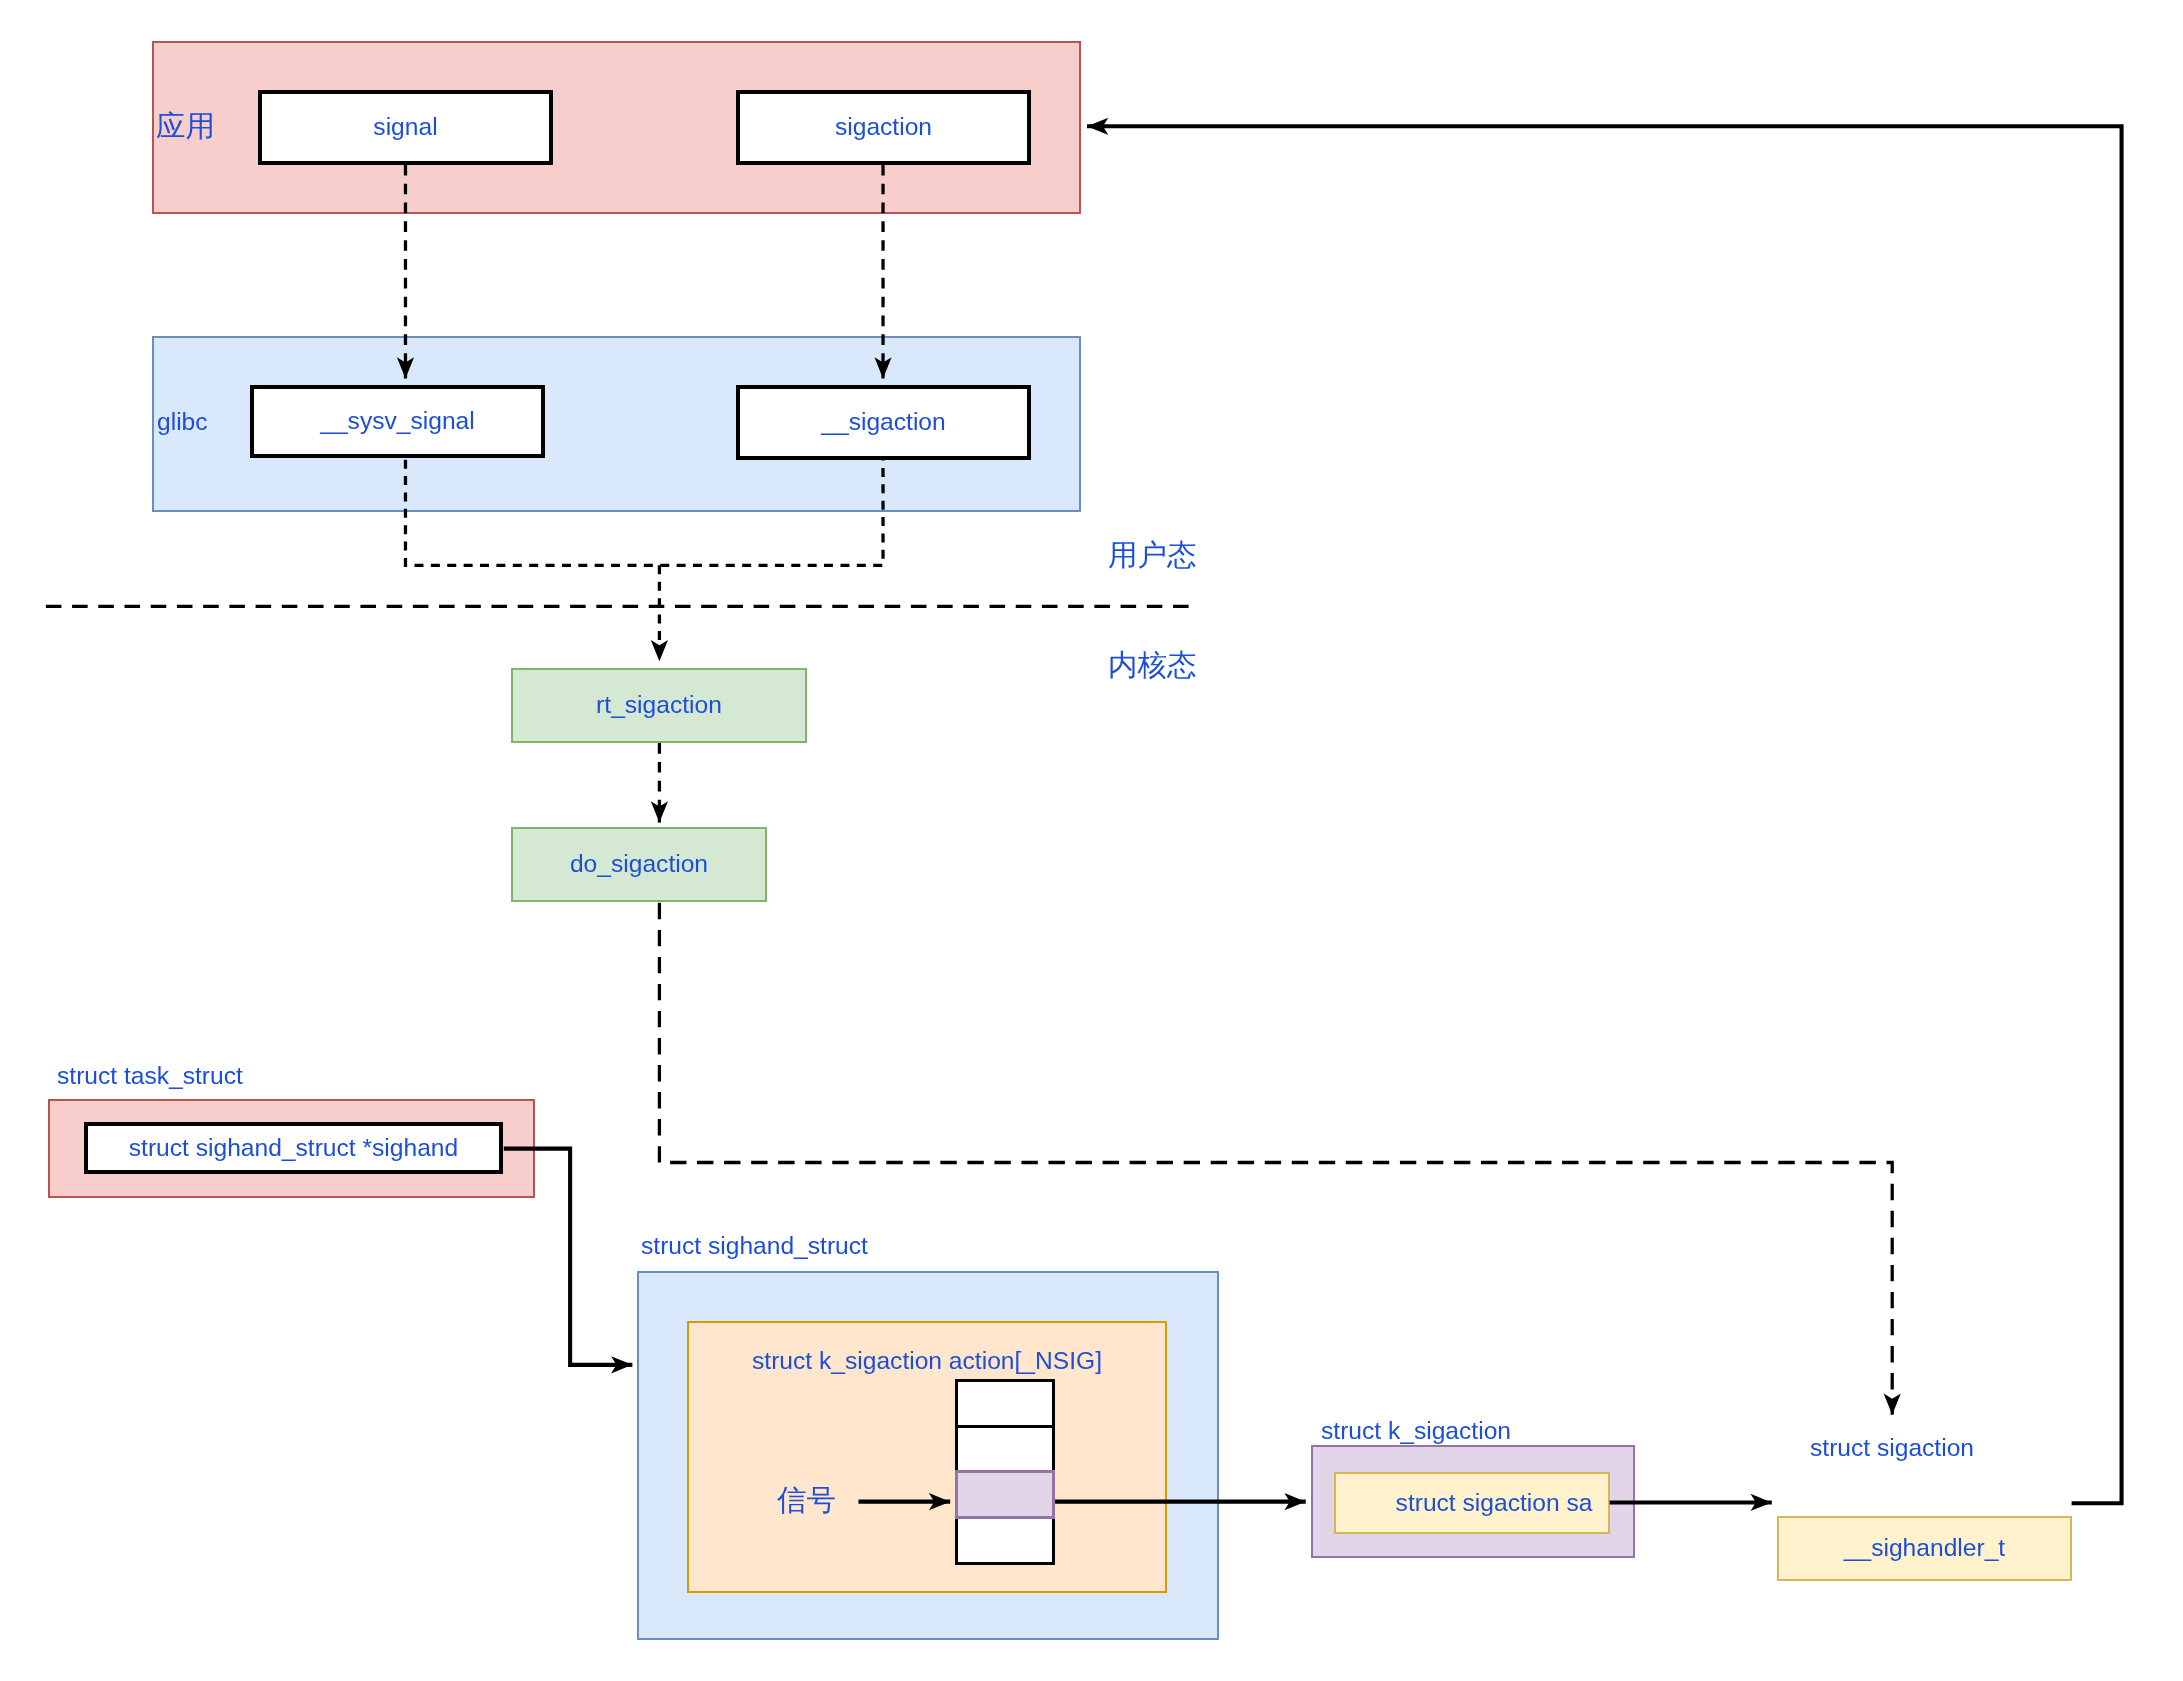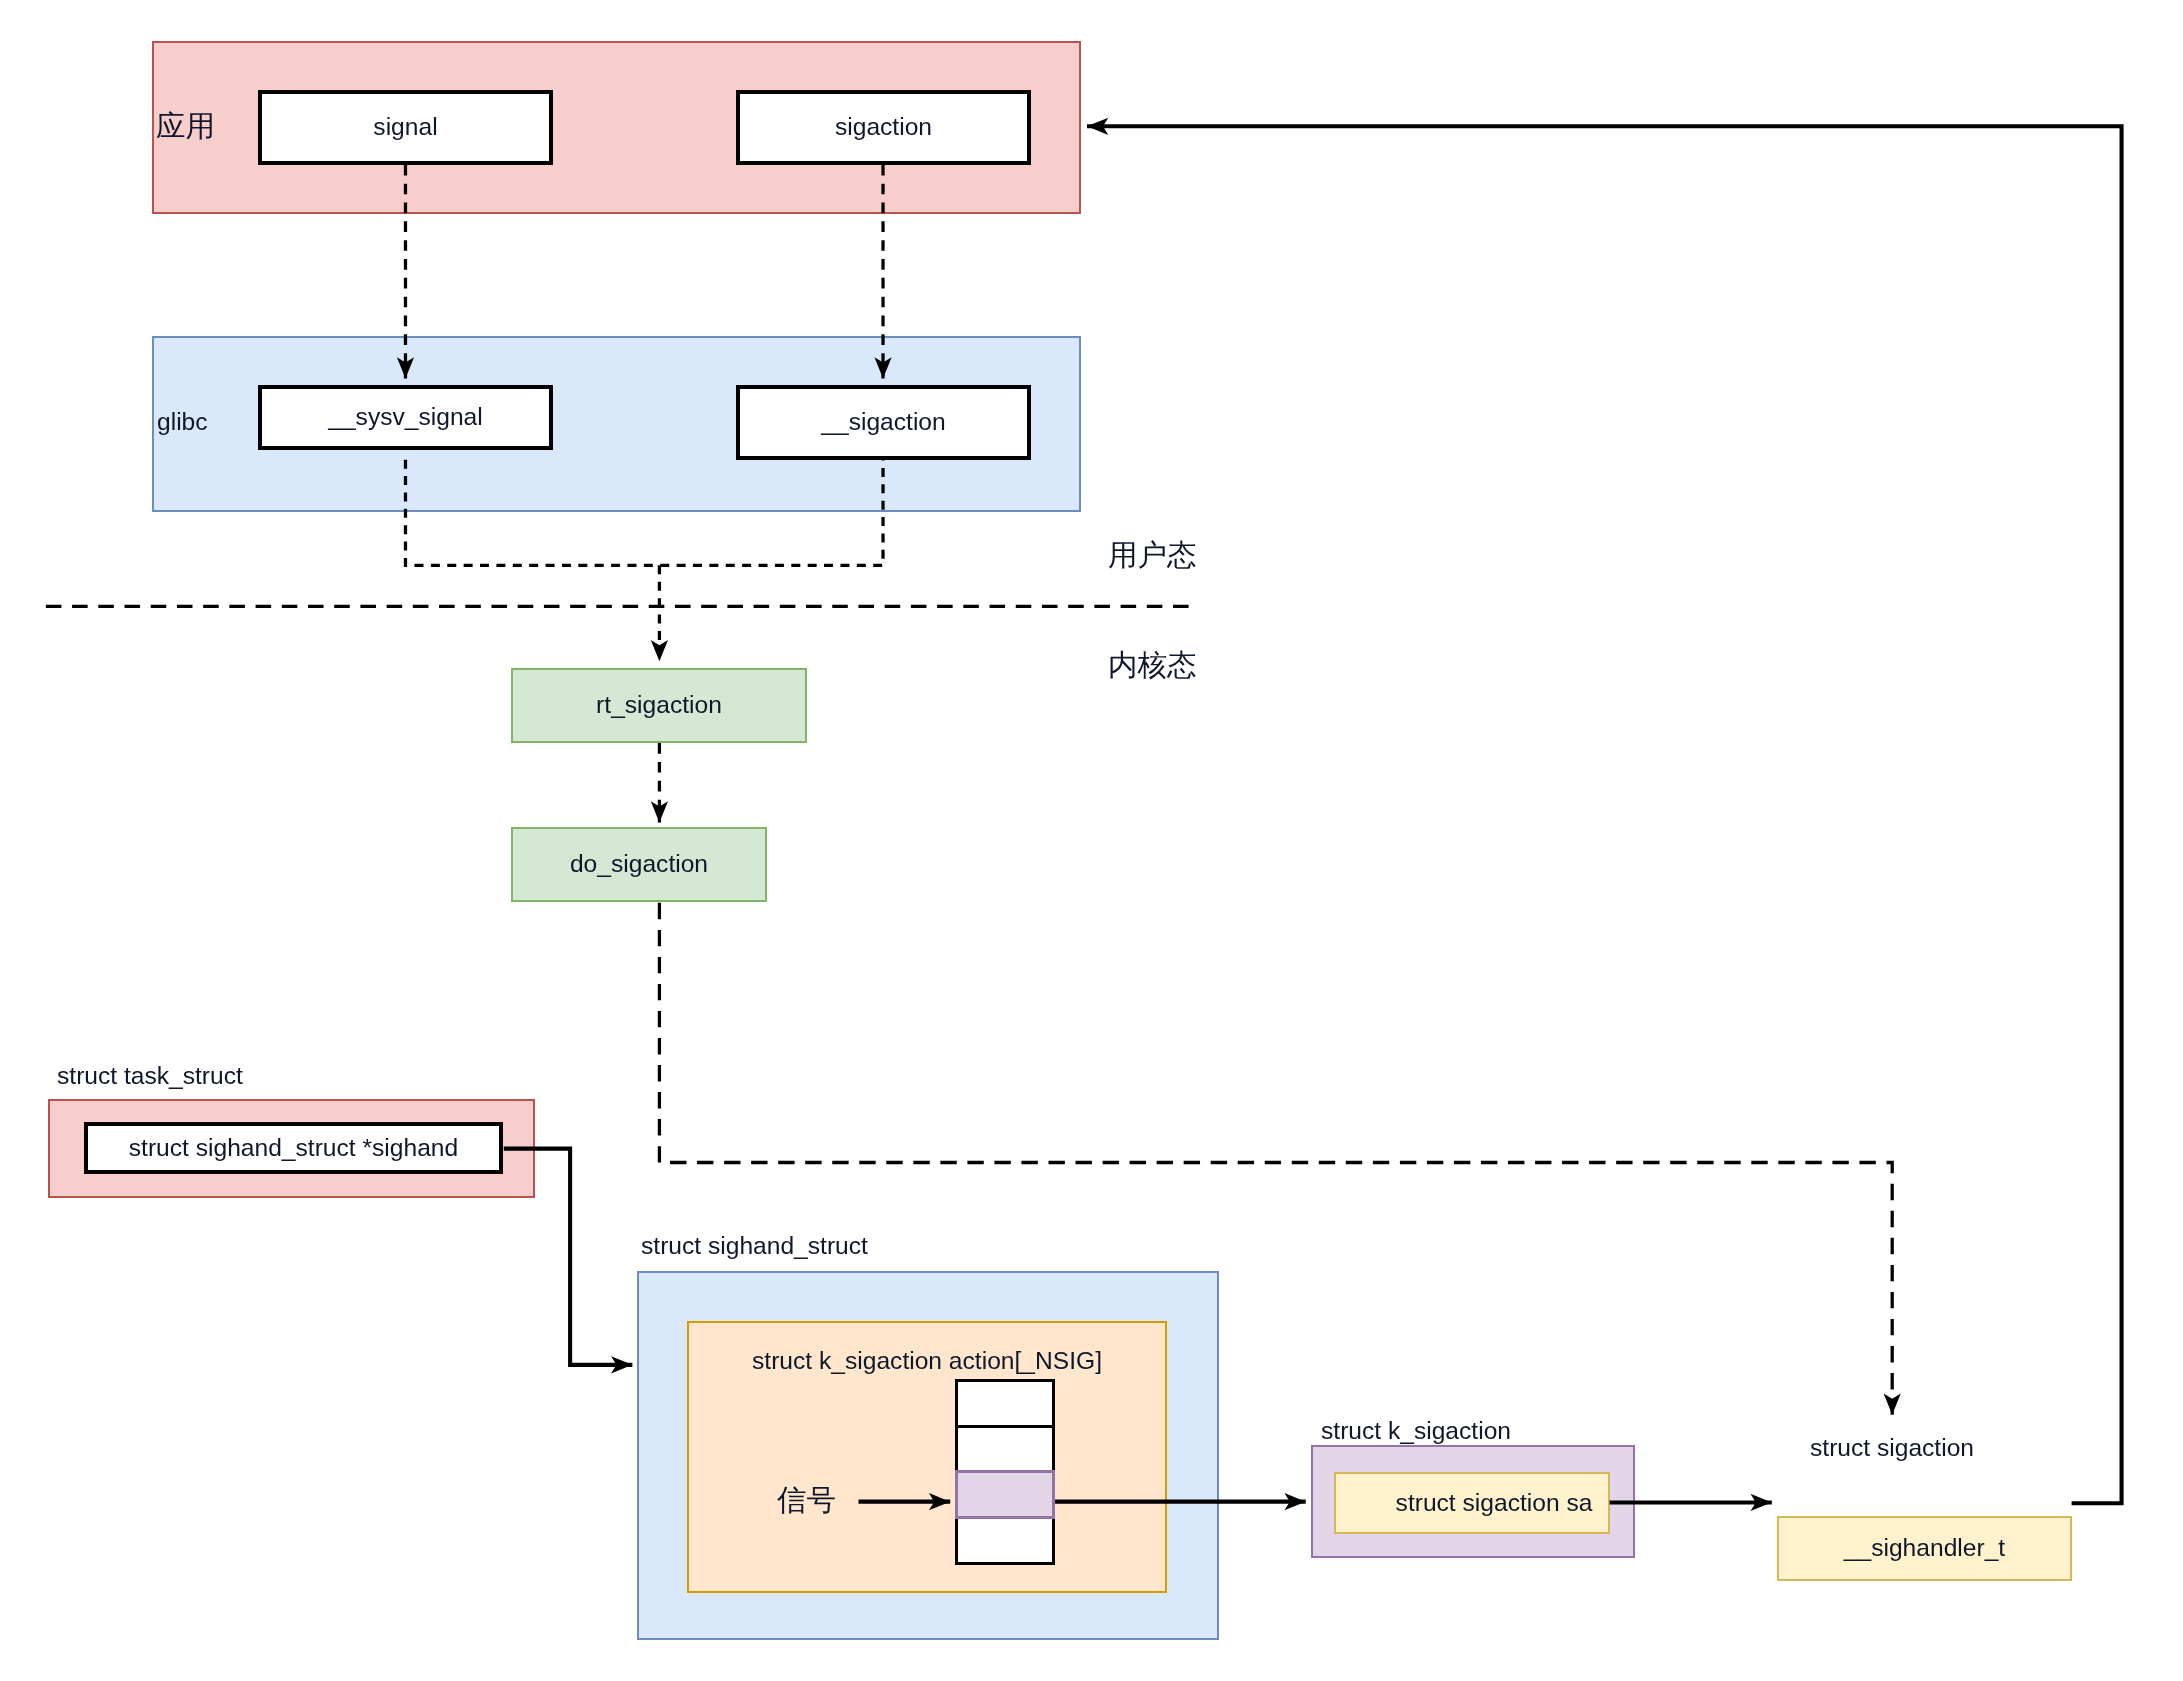--- a/index.html
+++ b/index.html
@@ -1,18 +1,18 @@
 <!DOCTYPE html>
 <html style="--red-fill: #F8CECC; --red-stroke: #B85450; --blue-fill: #DAE8FC; --blue-stroke: #6C8EBF; --green-fill: #D5E8D4; --green-stroke: #82B366; --orange-fill: #FFE6CC; --orange-stroke: #D79B00; --purple-fill: #E1D5E7; --purple-stroke: #9673A6; --yellow-fill: #FFF2CC; --yellow-stroke: #D6B656;font-size:13px"><head>
 <meta charset="utf-8">
 <style>
   html,body{margin:0;padding:0;background:#ffffff;}
   #canvas{
     position:relative;width:2183px;height:1682px;background:#fff;overflow:hidden;
-    font-family:"Liberation Sans","DejaVu Sans",sans-serif;color:#0f172a;
+    font-family:"Liberation Sans","DejaVu Sans",sans-serif;color:#1d4ed8;
   }
   .box{position:absolute;box-sizing:border-box;}
   .container{border:2.9px solid;}
   .red-box{background:var(--red-fill);border-color:var(--red-stroke);}
   .blue-box{background:var(--blue-fill);border-color:var(--blue-stroke);}
   .orange-box{background:var(--orange-fill);border-color:var(--orange-stroke);}
   .purple-box{background:var(--purple-fill);border-color:var(--purple-stroke);}
   .node{
     position:absolute;box-sizing:border-box;display:flex;align-items:center;justify-content:center;
     font-size:24.6px;line-height:1;white-space:nowrap;
@@ -34,21 +34,21 @@
 
 <div id="canvas">
 
   <div class="box container red-box" style="left:152px;top:41px;width:929px;height:173px;"></div>
   <div class="lbl cjk" style="left:156px;top:110px;">应用</div>
   <div class="node white-node" style="left:258px;top:90px;width:295px;height:75px;">signal</div>
   <div class="node white-node" style="left:736px;top:90px;width:295px;height:75px;">sigaction</div>
 
   <div class="box container blue-box" style="left:152px;top:336px;width:929px;height:176px;"></div>
   <div class="lbl" style="left:157px;top:408px;">glibc</div>
-  <div class="node white-node" style="left:258px;top:385px;width:295px;height:65px;">__sysv_signal</div>
+  <div class="node white-node" style="left:250px;top:385px;width:295px;height:73px;">__sysv_signal</div>
   <div class="node white-node" style="left:736px;top:385px;width:295px;height:75px;">__sigaction</div>
 
   <div class="lbl cjk" style="left:1108px;top:539px;">用户态</div>
   <div class="lbl cjk" style="left:1108px;top:649px;">内核态</div>
 
   <div class="node green-node" style="left:511px;top:668px;width:296px;height:75px;">rt_sigaction</div>
   <div class="node green-node" style="left:511px;top:827px;width:256px;height:75px;">do_sigaction</div>
 
   <div class="lbl" style="left:57px;top:1062px;">struct task_struct</div>
   <div class="box container red-box" style="left:48px;top:1099px;width:487px;height:99px;"></div>

